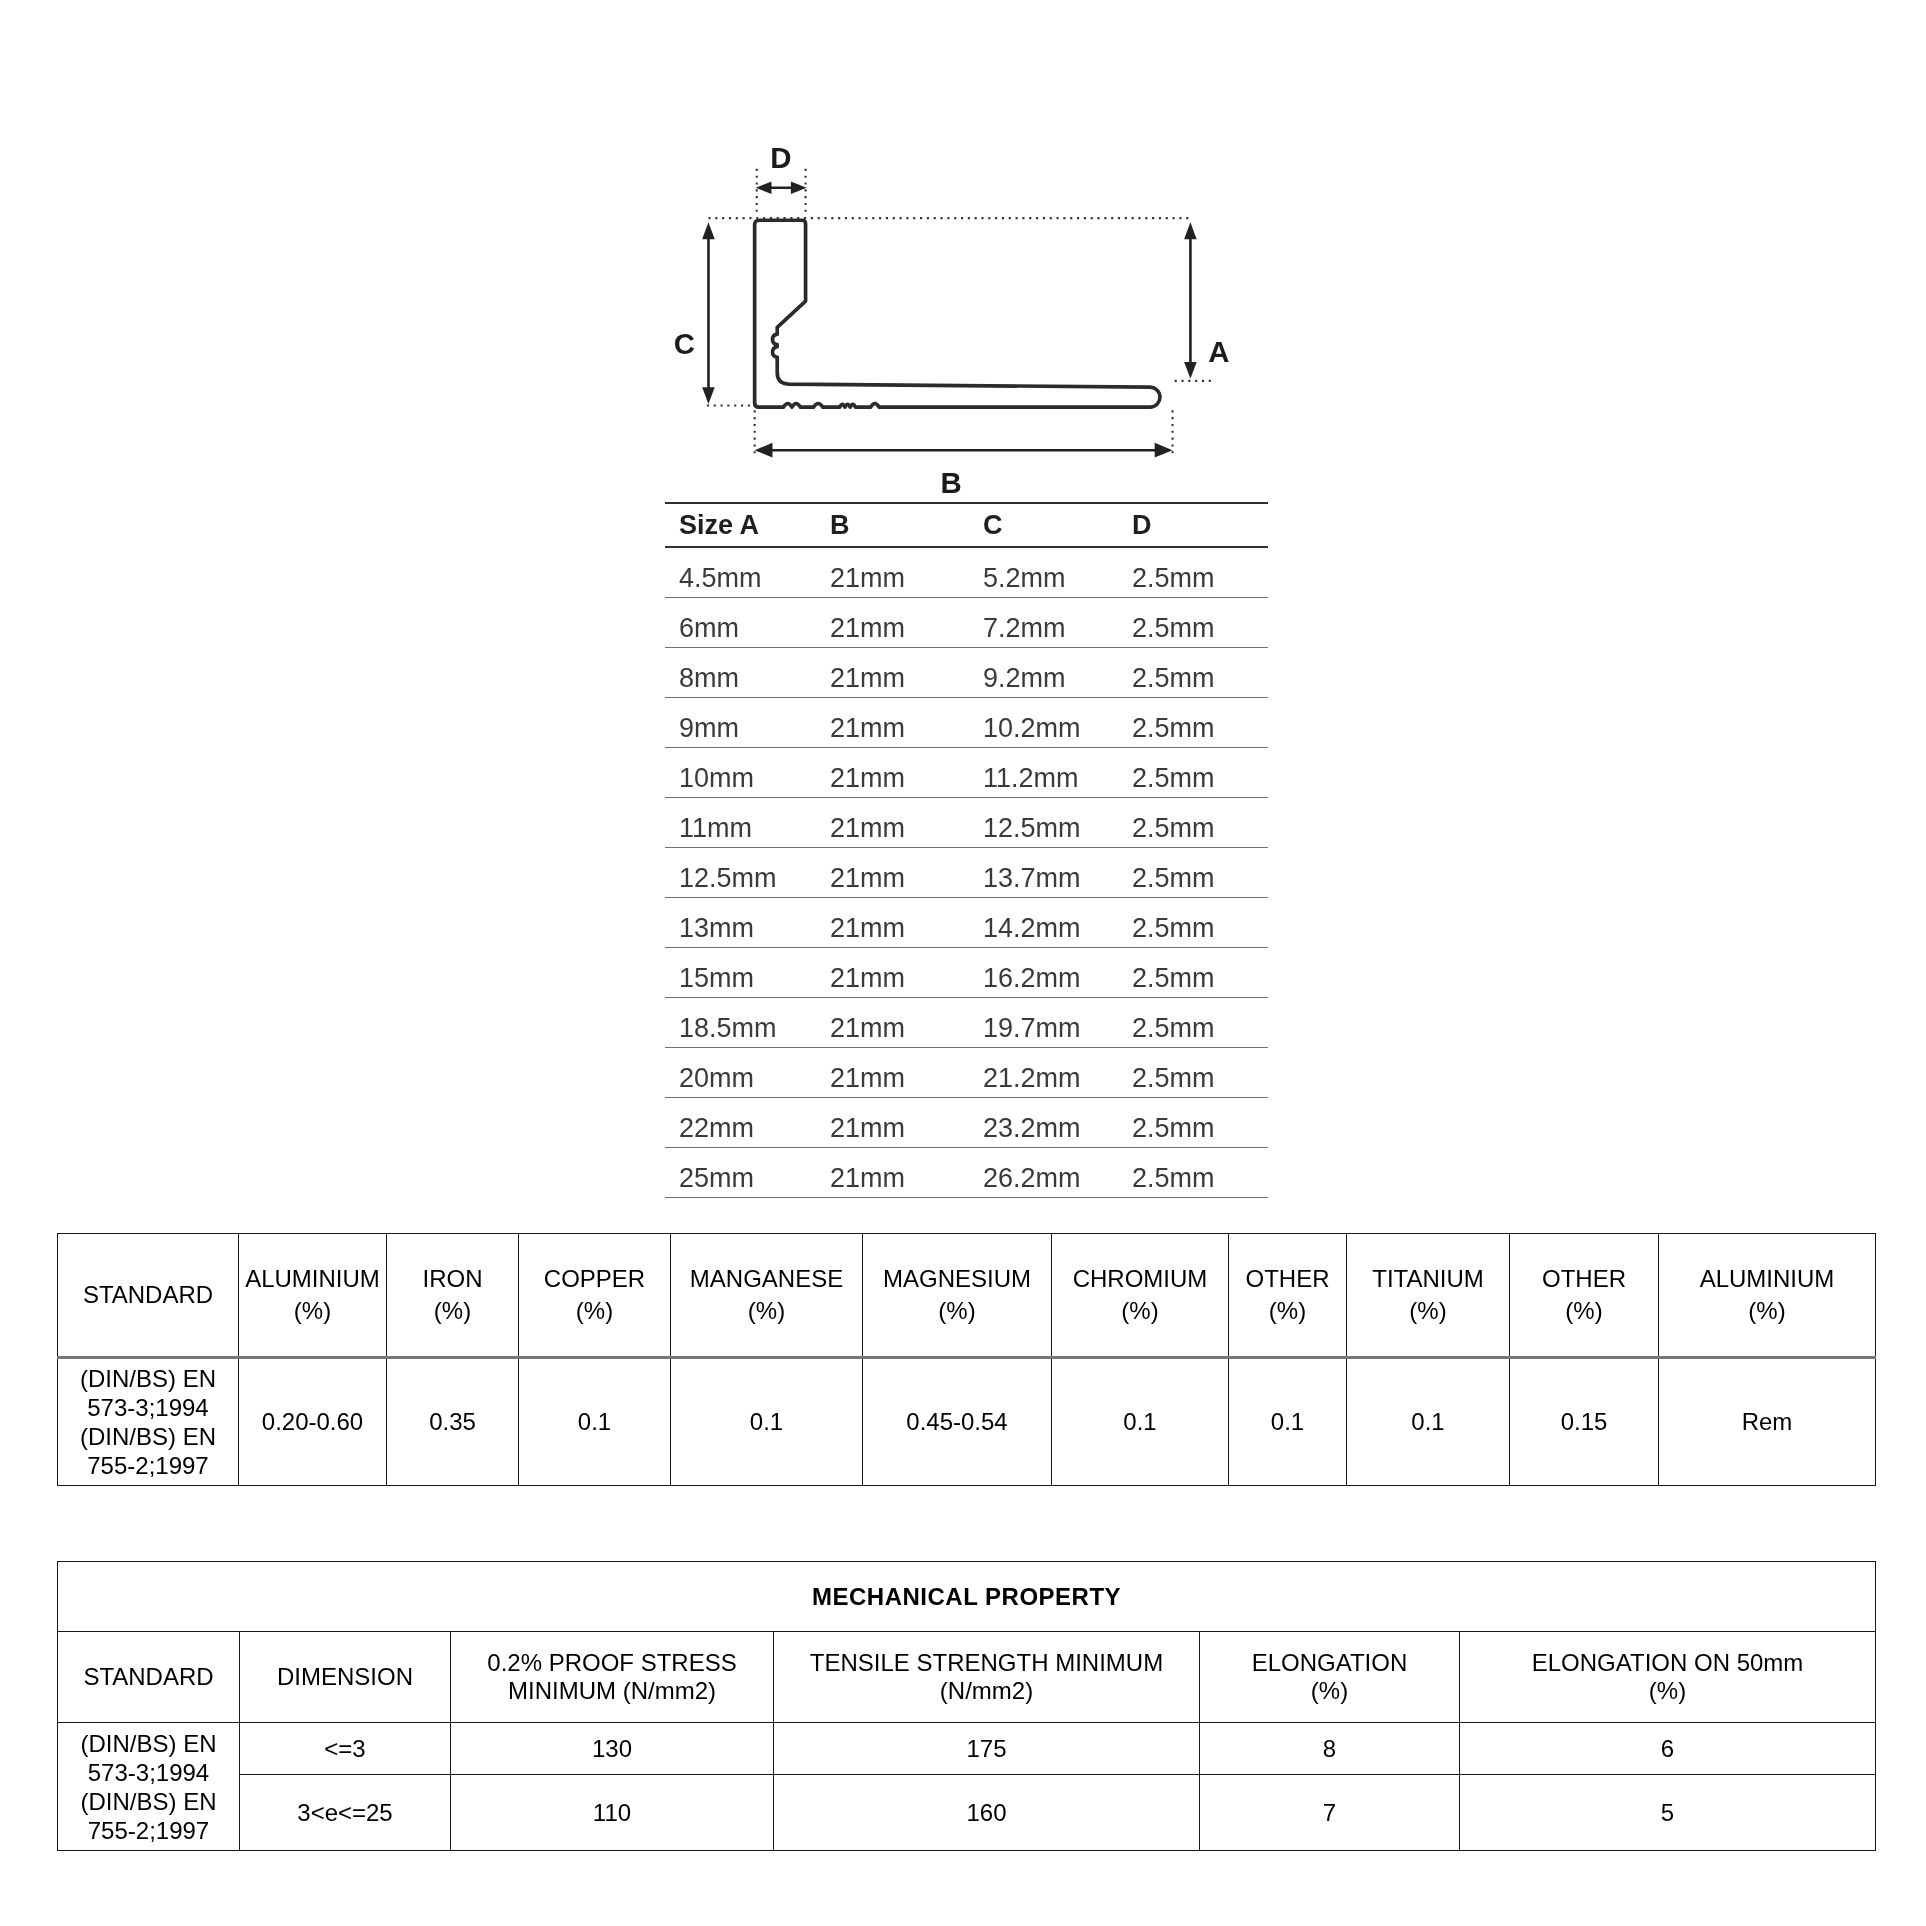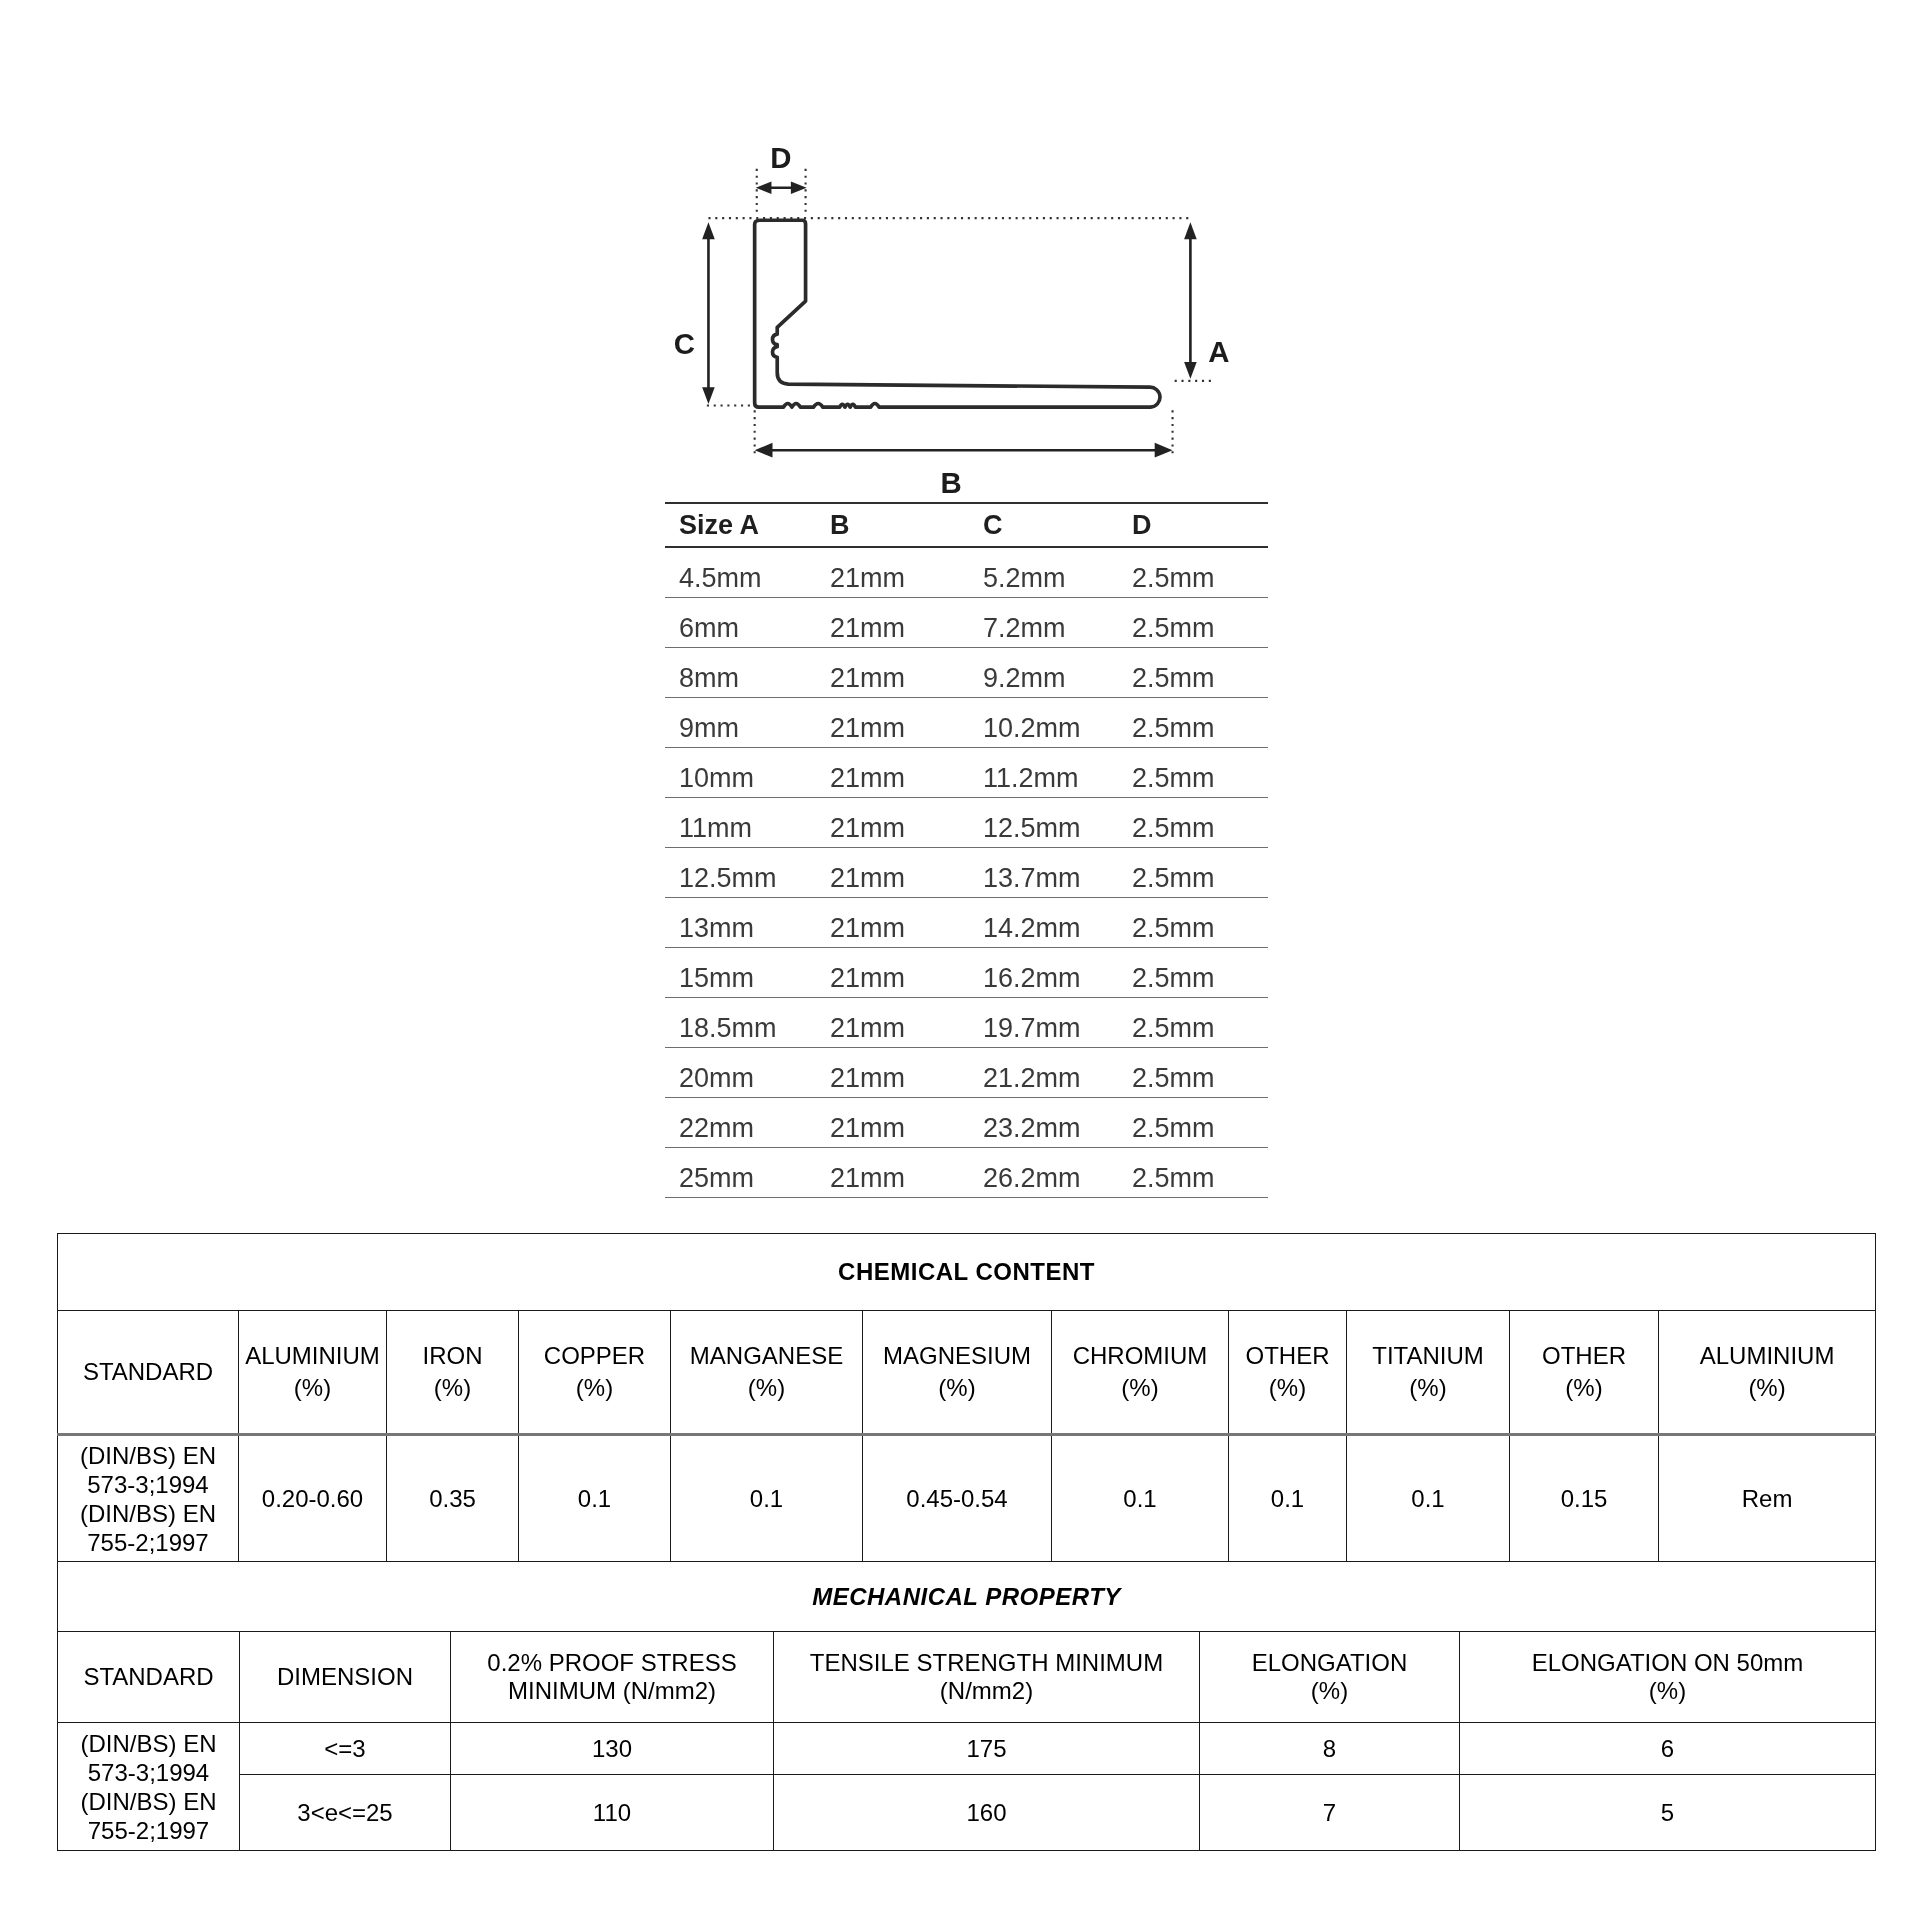--- a/index.html
+++ b/index.html
@@ -52,21 +52,21 @@
   }
   .chem td.hd{border-bottom:3.2px solid #777;}
   td.std-head{text-align:left;padding-left:6.3px;}
   td.std-cell{
     text-align:left;padding-left:6.3px;
     line-height:29px;white-space:nowrap;
   }
   td.al{text-align:left;padding-left:5.3px;}
   .hd .u{margin-top:3.2px;}
   .mech td.sep{border-top:1.1px solid #555;}
-  .mech td.title-cell{height:70px;font-style:italic;}
+  .mech td.title-cell{height:70px;}
 </style>
 </head>
 <body>
 
 <div class="page">
 
   <div class="diagram">
     <svg viewBox="0 0 1320 880">
 
       <g stroke="#333" stroke-width="4" stroke-dasharray="4 9" fill="none">
@@ -230,23 +230,20 @@
         <col style="width:152px">
       <col style="width:192px">
         <col style="width:189px">
         <col style="width:177px">
         <col style="width:118px">
       <col style="width:163px">
         <col style="width:149px">
         <col style="width:217px">
     </colgroup>
     <tbody>
-        <tr>
-      <td class="title-cell" colspan="11">CHEMICAL CONTENT</td>
-    </tr>
     <tr style="height:124px;">
       <td class="hd std-head">STANDARD</td>
       <td class="hd">
             <div>ALUMINIUM</div>
             <div class="u">(%)</div>
           </td>
       <td class="hd">
             <div>IRON</div>
             <div class="u">(%)</div>
           </td>

